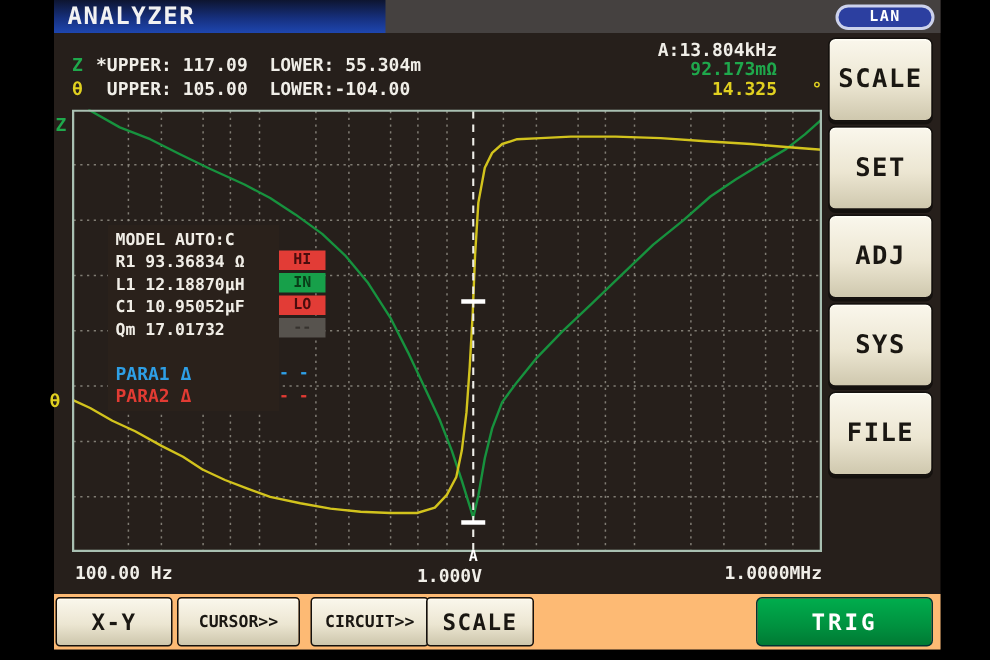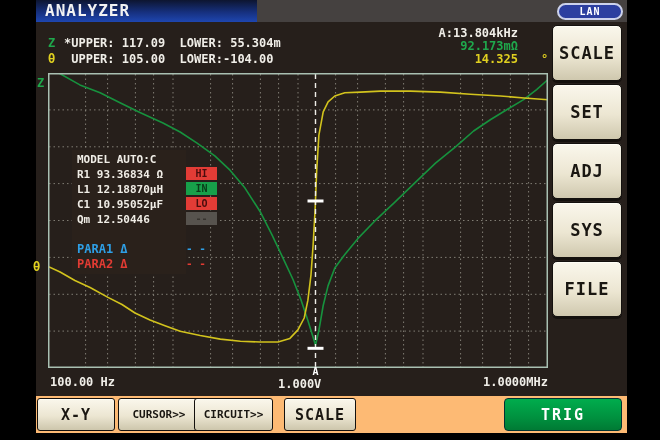--- a/index.html
+++ b/index.html
@@ -121,21 +121,21 @@
       <rect x="0.75" y="0.75" width="498.5" height="293.5" fill="none" stroke="#a9c0b2" stroke-width="1.5"></rect>
     </svg>
   <div class="edge-label edge-z">Z</div>
   <div class="edge-label edge-t">θ</div>
 
   <div class="model-box"></div>
   <div class="mrow" style="top:153px;">MODEL AUTO:C</div>
   <div class="mrow" style="top:168px;">R1 93.36834 Ω</div>
   <div class="mrow" style="top:183px;">L1 12.18870µH</div>
   <div class="mrow" style="top:198px;">C1 10.95052µF</div>
-  <div class="mrow" style="top:213px;">Qm 12.50446</div>
+  <div class="mrow" style="top:213px;">Qm 17.01732</div>
   <div class="badge" style="top: 167px; background: rgb(226, 60, 54); color: rgb(74, 13, 13);">HI</div>
   <div class="badge" style="top: 182px; background: rgb(23, 160, 74); color: rgb(9, 61, 24);">IN</div>
   <div class="badge" style="top: 197px; background: rgb(226, 60, 54); color: rgb(74, 13, 13);">LO</div>
   <div class="badge" style="top: 212px; background: rgb(87, 83, 78); color: rgb(55, 51, 47);">--</div>
   <div class="para" style="top: 242px; color: rgb(46, 159, 230);">PARA1 Δ</div>
   <div class="para-dash" style="top: 242px; color: rgb(46, 159, 230);">- -</div>
   <div class="para" style="top: 257px; color: rgb(226, 59, 51);">PARA2 Δ</div>
   <div class="para-dash" style="top: 257px; color: rgb(226, 59, 51);">- -</div>
 
   <div class="ax" style="left:14px; top:375px;">100.00 Hz</div>
@@ -145,18 +145,18 @@
 
   <div class="side-btn" style="top:25px;">SCALE</div>
   <div class="side-btn" style="top:84px;">SET</div>
   <div class="side-btn" style="top:143px;">ADJ</div>
   <div class="side-btn" style="top:261px;">FILE</div>
   <div class="side-btn" style="top:202px;">SYS</div>
 
   <div class="bottom-bar">
     <div class="b-btn b-big" style="left:1px;   width:78px;">X-Y</div>
     <div class="b-btn b-small" style="left:82px;  width:82px;">CURSOR&gt;&gt;</div>
-    <div class="b-btn b-small" style="left:158px; width:79px;">CIRCUIT&gt;&gt;</div>
+    <div class="b-btn b-small" style="left:171px; width:79px;">CIRCUIT&gt;&gt;</div>
     <div class="b-btn b-big" style="left:248px; width:72px;">SCALE</div>
     <div class="trig-btn">TRIG</div>
   </div>
 
 </div>
 
 </body></html>

